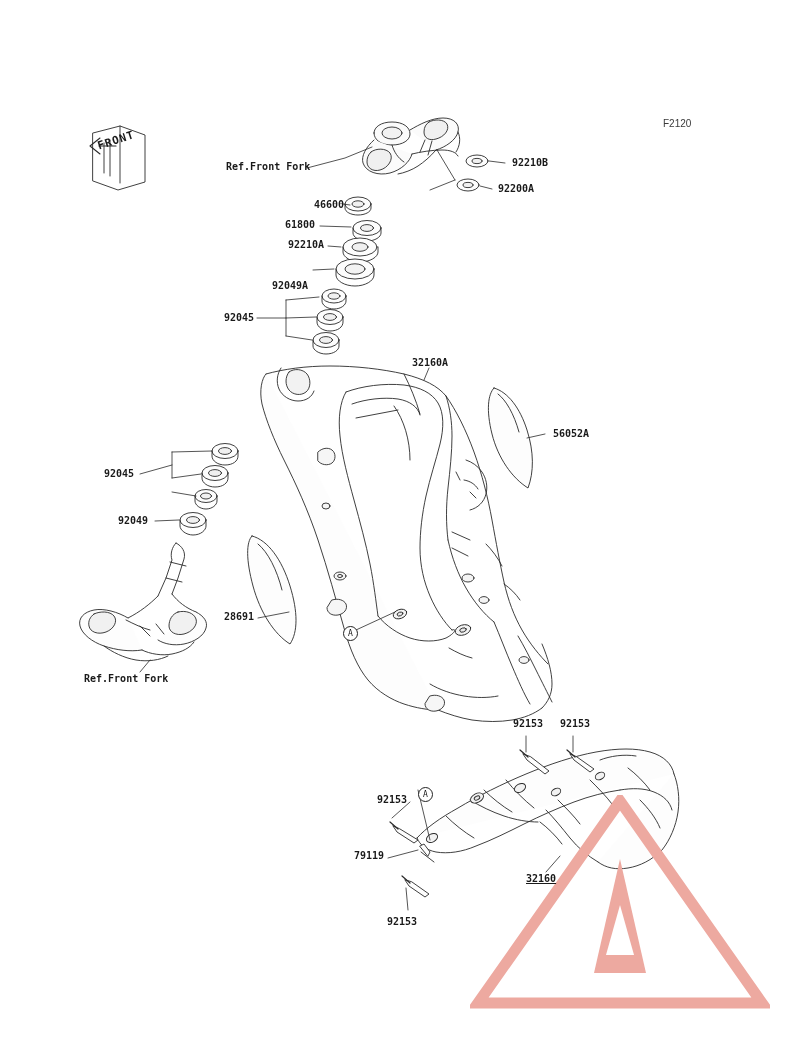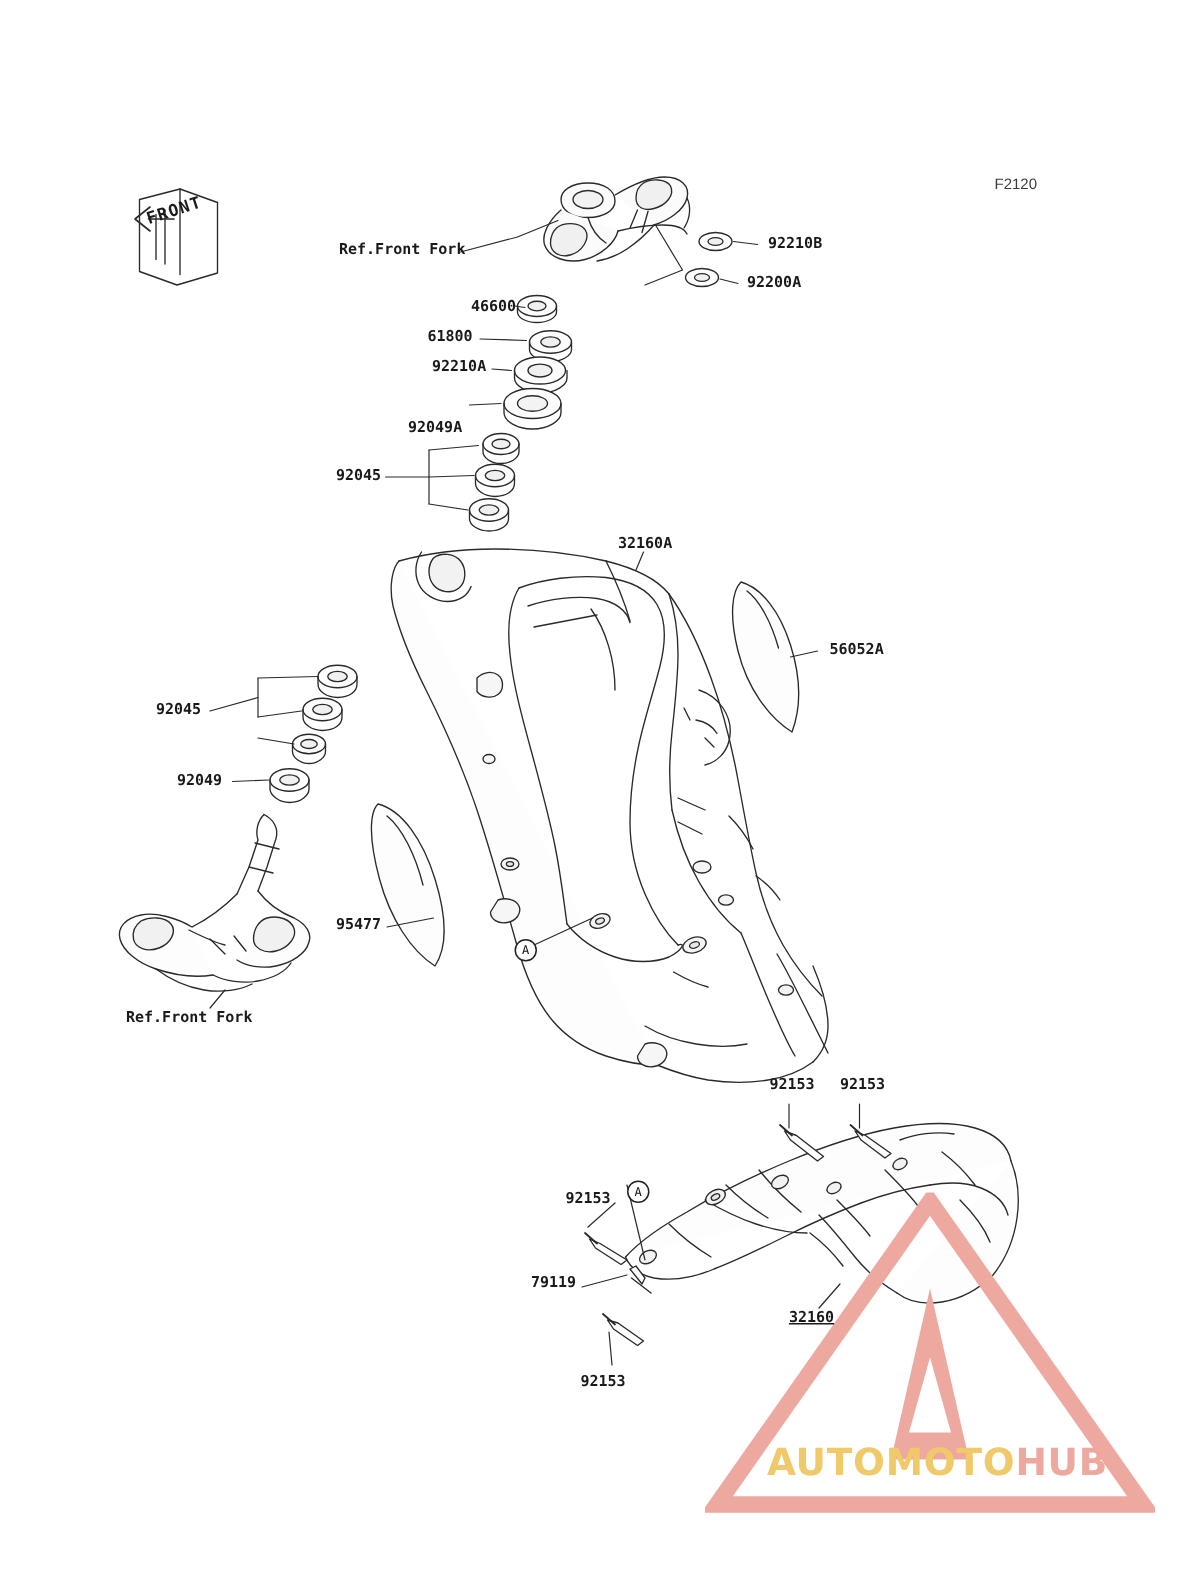--- a/index.html
+++ b/index.html
@@ -324,41 +324,38 @@
         <path d="M418 790 L430 840"></path>
       </g>
     </g>
   </svg>
 
   <svg id="watermark" viewBox="0 0 300 215">
     <path d="M150 6 L292 208 L8 208 Z" fill="none" stroke="#eda9a0" stroke-width="11"></path>
     <path d="M150 64 L124 178 L176 178 Z" fill="#eda9a0"></path>
     <path d="M150 110 L136 160 L164 160 Z" fill="#ffffff"></path>
   </svg>
-  <div id="wm-text">
-    <span class="a">AUTOMOTO</span><span class="b">HUB</span>
-  </div>
 
   <div class="fig-id" style="left:663px; top:118px;">F2120</div>
 
   <div class="lbl" style="left:96px; top:140px; font-size:11px; transform:rotate(-18deg); transform-origin:left top; letter-spacing:1px;">FRONT</div>
 
   <div class="lbl" style="left:226px; top:161px;">Ref.Front Fork</div>
   <div class="lbl" style="left:512px; top:157px;">92210B</div>
   <div class="lbl" style="left:498px; top:183px;">92200A</div>
   <div class="lbl" style="left:314px; top:199px;">46600</div>
   <div class="lbl" style="left:285px; top:219px;">61800</div>
   <div class="lbl" style="left:288px; top:239px;">92210A</div>
   <div class="lbl" style="left:272px; top:280px;">92049A</div>
   <div class="lbl" style="left:224px; top:312px;">92045</div>
   <div class="lbl" style="left:397px; top:357px;margin-left:15px;">32160A</div>
   <div class="lbl" style="left:553px; top:428px;">56052A</div>
   <div class="lbl" style="left:104px; top:468px;">92045</div>
   <div class="lbl" style="left:118px; top:515px;">92049</div>
-  <div class="lbl" style="left:224px; top:611px;">95477</div>
+  <div class="lbl" style="left:224px; top:611px;">28691</div>
   <div class="lbl" style="left:84px; top:673px;">Ref.Front Fork</div>
   <div class="lbl" style="left:513px; top:718px;">92153</div>
   <div class="lbl" style="left:560px; top:718px;">92153</div>
   <div class="lbl" style="left:377px; top:794px;">92153</div>
   <div class="lbl" style="left:354px; top:850px;">79119</div>
   <div class="lbl" style="left:526px; top:873px;text-decoration:underline;">32160</div>
   <div class="lbl" style="left:387px; top:916px;">92153</div>
 
   <div class="circ-label" style="left:343px; top:626px;">A</div>
   <div class="circ-label" style="left:418px; top:787px;">A</div>

